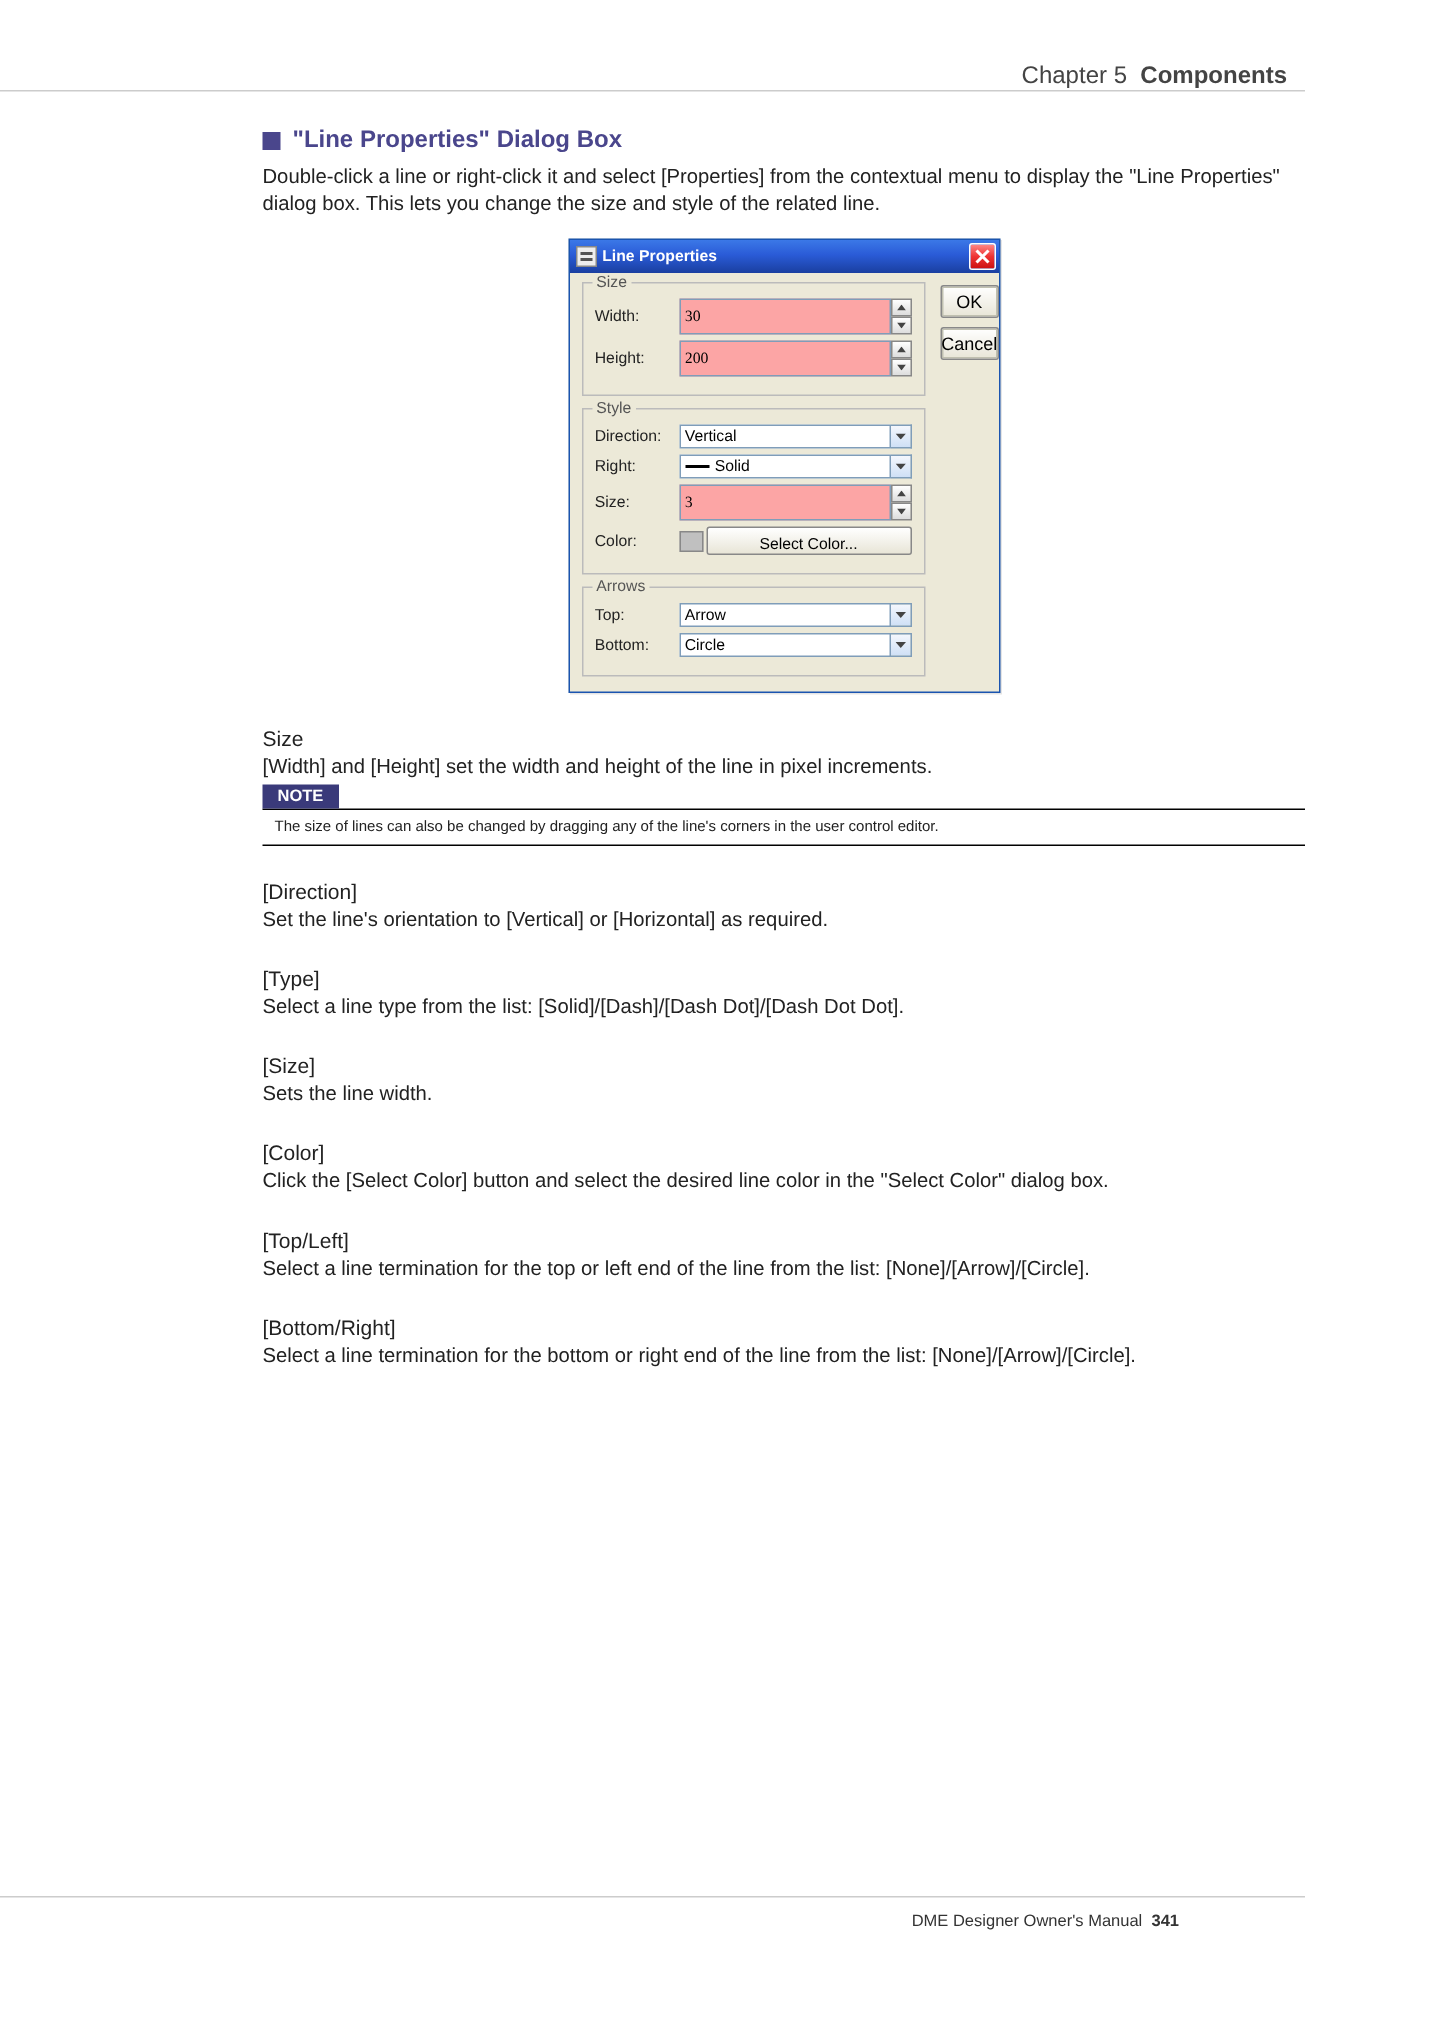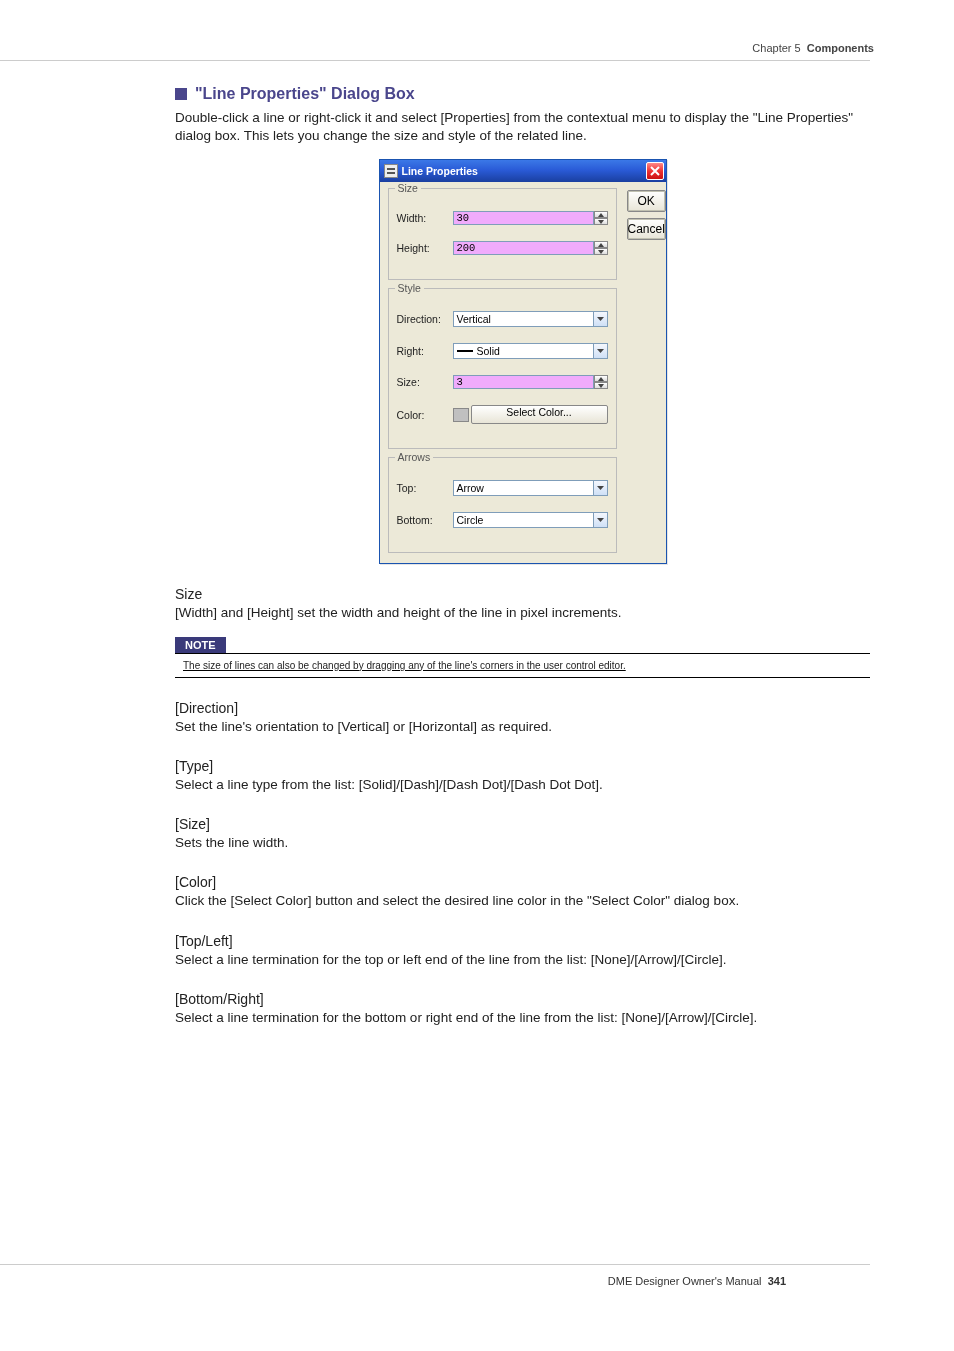--- a/index.html
+++ b/index.html
@@ -19,22 +19,22 @@
     position: absolute;
     top: 60px;
     left: 0;
     width: 870px;
     height: 1px;
     background: #ccc;
   }
   .header-text {
     position: absolute;
     top: 42px;
-    right: 80px;
-    font-size: 11px;
+    right: 96px;
+    font-size: 16px;
     color: #444;
   }
   .header-text b { font-weight: bold; }
   .content {
     margin-left: 175px;
     margin-right: 84px;
     padding-top: 85px;
   }
   .section-title-row {
     display: flex;
@@ -58,22 +58,20 @@
     color: #222;
     margin-bottom: 14px;
   }
   .sub-h {
     font-size: 14px;
     color: #222;
     margin-top: 22px;
     margin-bottom: 2px;
   }
   .note-row {
-    margin-top: 12px;
-    text-decoration: underline;
   }
   .note-bar {
     height: 1px;
     background: #000;
     margin: 0;
   }
   .note-label {
     display: inline-block;
     background: #3a3a7a;
     color: #fff;
@@ -184,33 +182,33 @@
     top: -7px;
     left: 6px;
     background: #ece9d8;
     padding: 0 3px;
     font-size: 10.5px;
     color: #555;
   }
   .frow {
     display: flex;
     align-items: center;
-    margin: 16px 0;
+    margin: 4px 0;
   }
   .flabel {
     width: 56px;
     color: #222;
   }
   .input, .select {
     border: 1px solid #7f9db9;
-    background: #f0abfc;
-    height: 14px;
+    background: #fca5a5;
+    height: 24px;
     box-sizing: border-box;
     padding: 0 3px;
-    font-family: Liberation Mono, monospace;
+    font-family: Liberation Serif, serif;
     font-size: 10.5px;
     flex: 1;
   }
   .input-wrap {
     display: flex;
     flex: 1;
   }
   .spinner {
     width: 14px;
     display: flex;
@@ -270,21 +268,21 @@
     background: #c0c0c0;
     border: 1px solid #888;
     margin-right: 2px;
   }
   .color-btn {
     border: 1px solid #888;
     background: linear-gradient(#fff,#e8e5d7);
     height: 17px;
     flex: 1;
     display: flex;
-    align-items: flex-start;
+    align-items: flex-end;
     justify-content: center;
     font-size: 10.5px;
     border-radius: 2px;
   }
   .line-sample {
     width: 16px;
     height: 2px;
     background: #000;
     margin-right: 4px;
   }

